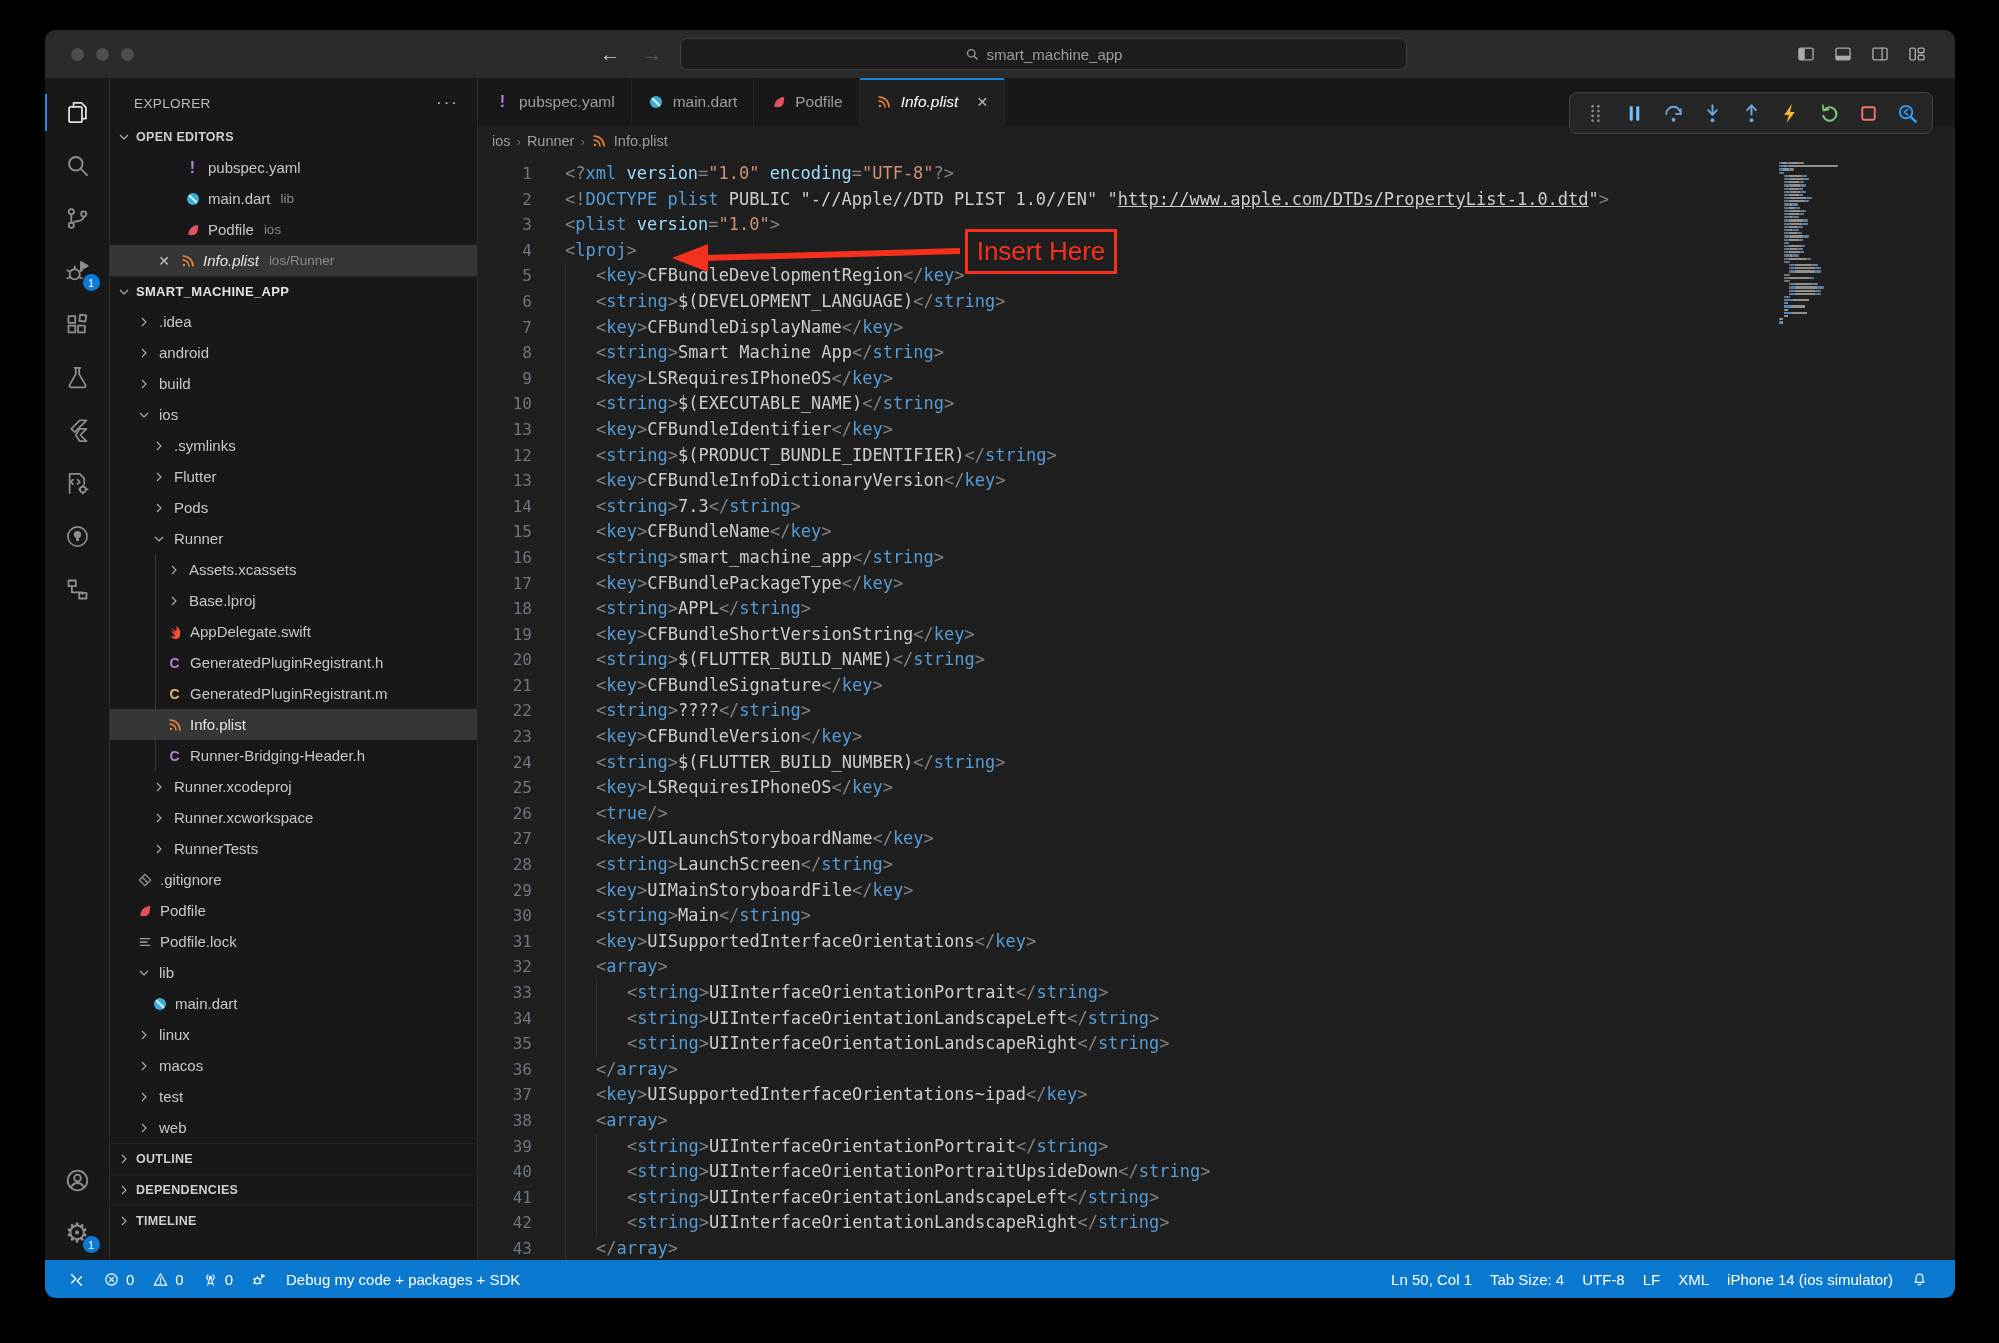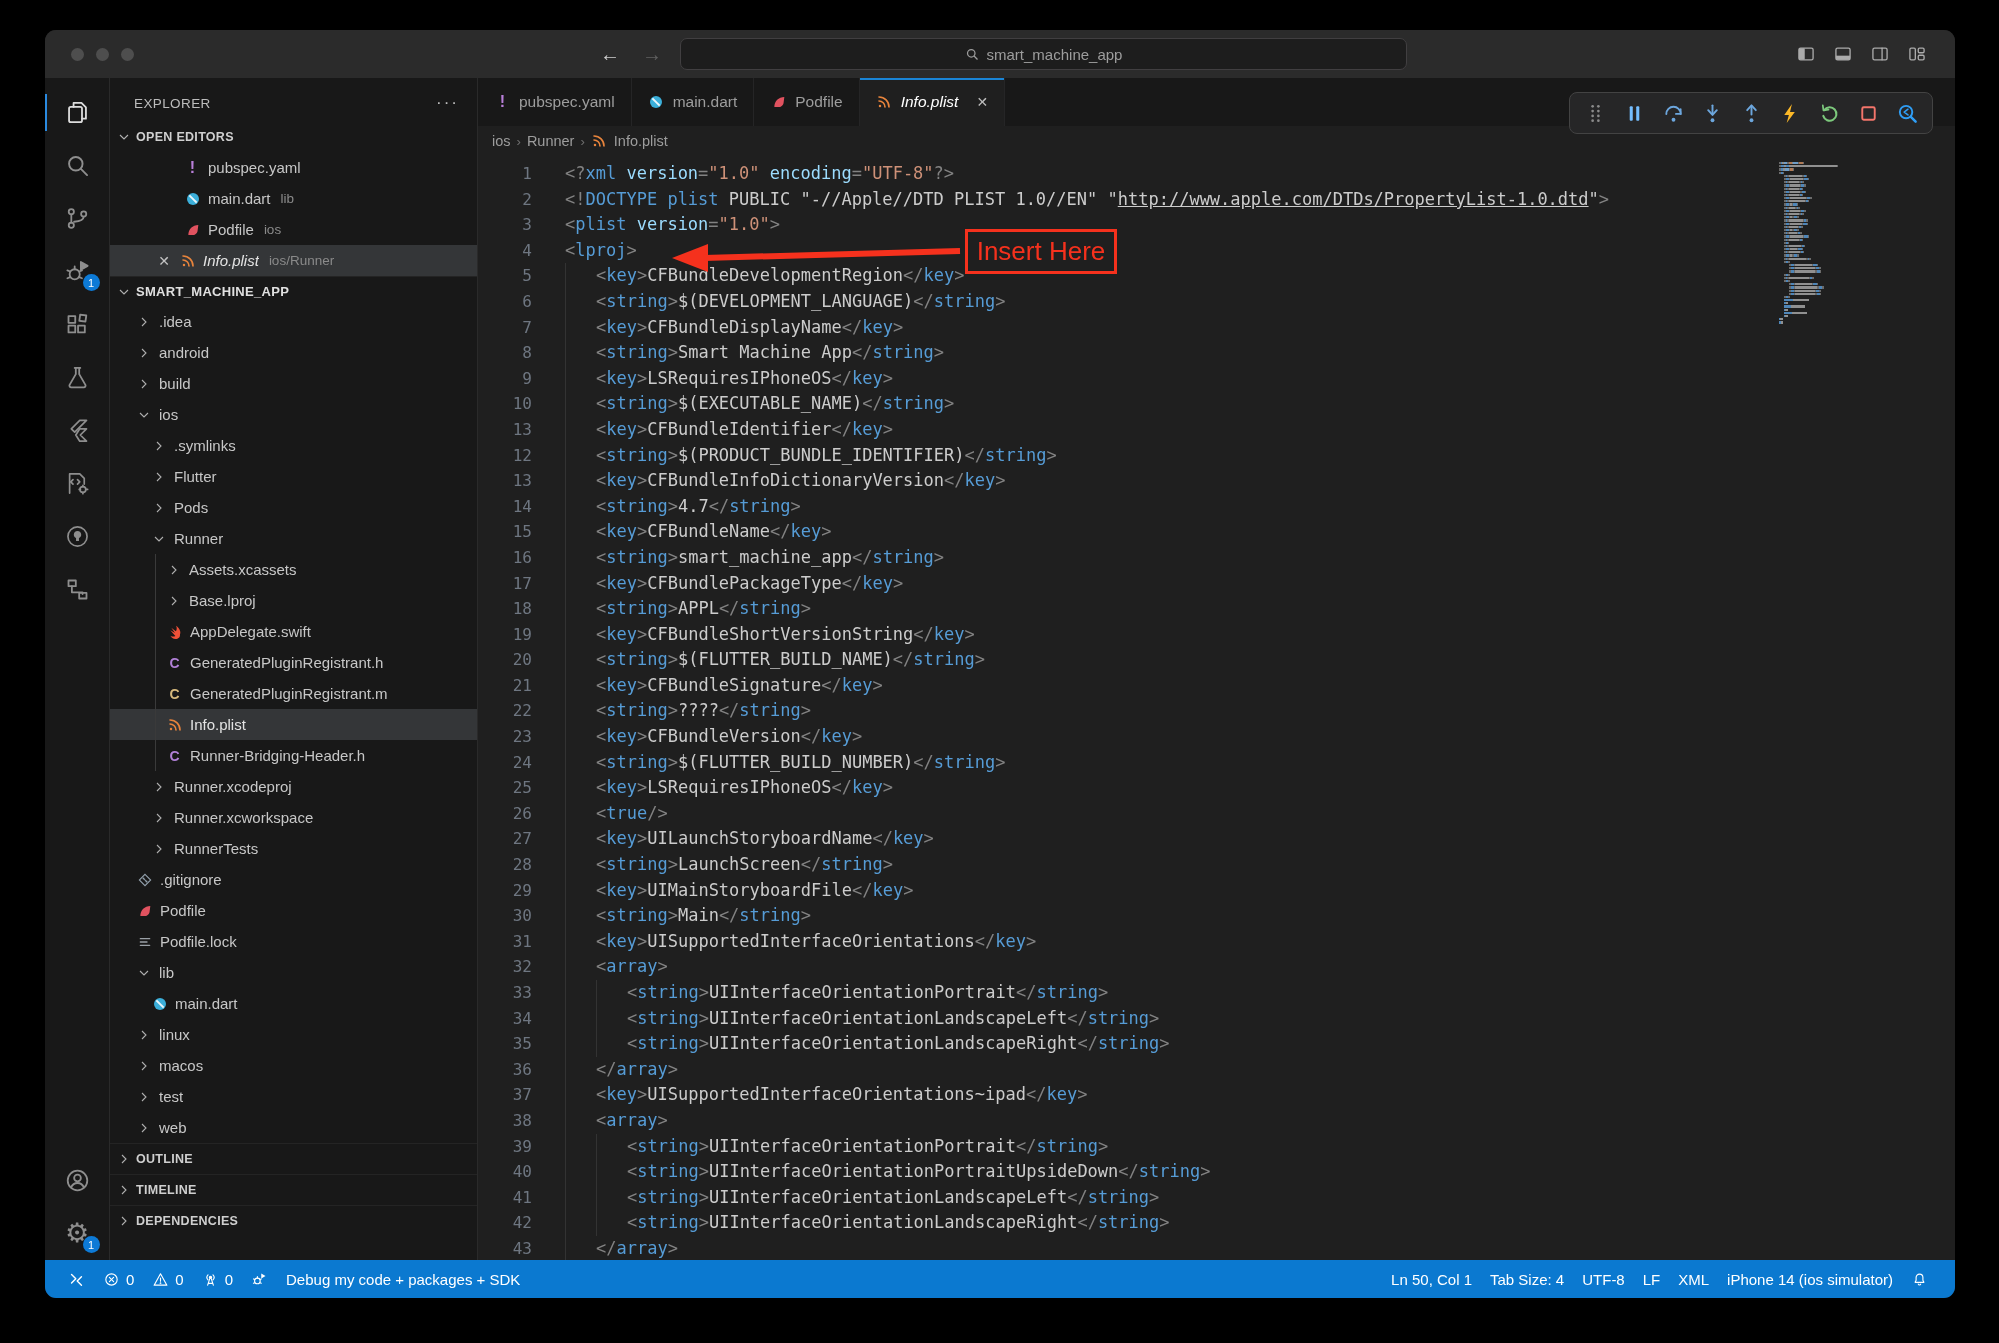--- a/index.html
+++ b/index.html
@@ -455,27 +455,27 @@
           <div class="sec-header bordered" style="height: 31px;">
             <svg class="chev" viewBox="0 0 24 24">
               <polyline points="9,6 15,12 9,18"></polyline>
             </svg>
             <span>OUTLINE</span>
           </div>
           <div class="sec-header bordered" style="height: 31px;">
             <svg class="chev" viewBox="0 0 24 24">
               <polyline points="9,6 15,12 9,18"></polyline>
             </svg>
+            <span>DEPENDENCIES</span>
+          </div>
+          <div class="sec-header bordered" style="height: 31px;">
+            <svg class="chev" viewBox="0 0 24 24">
+              <polyline points="9,6 15,12 9,18"></polyline>
+            </svg>
             <span>TIMELINE</span>
-          </div>
-          <div class="sec-header bordered" style="height: 31px;">
-            <svg class="chev" viewBox="0 0 24 24">
-              <polyline points="9,6 15,12 9,18"></polyline>
-            </svg>
-            <span>DEPENDENCIES</span>
           </div>
         </div>
     </div>
 
     <div class="editor">
       <div class="tabsbar" id="tabsbar">
           <div class="tab">
             <span class="fi yaml">!</span>
             <span class="">pubspec.yaml</span>
           </div>
@@ -598,21 +598,21 @@
             <div class="cl"><span class="ln">4</span><span class="lc"><span class="tk-p">&lt;</span><span class="tk-t">lproj</span><span class="tk-p">&gt;</span></span></div>
             <div class="cl"><span class="ln">5</span><span class="lc"><span class="ind"></span><span class="tk-p">&lt;</span><span class="tk-t">key</span><span class="tk-p">&gt;</span><span class="tk-x">CFBundleDevelopmentRegion</span><span class="tk-p">&lt;/</span><span class="tk-t">key</span><span class="tk-p">&gt;</span></span></div>
             <div class="cl"><span class="ln">6</span><span class="lc"><span class="ind"></span><span class="tk-p">&lt;</span><span class="tk-t">string</span><span class="tk-p">&gt;</span><span class="tk-x">$(DEVELOPMENT_LANGUAGE)</span><span class="tk-p">&lt;/</span><span class="tk-t">string</span><span class="tk-p">&gt;</span></span></div>
             <div class="cl"><span class="ln">7</span><span class="lc"><span class="ind"></span><span class="tk-p">&lt;</span><span class="tk-t">key</span><span class="tk-p">&gt;</span><span class="tk-x">CFBundleDisplayName</span><span class="tk-p">&lt;/</span><span class="tk-t">key</span><span class="tk-p">&gt;</span></span></div>
             <div class="cl"><span class="ln">8</span><span class="lc"><span class="ind"></span><span class="tk-p">&lt;</span><span class="tk-t">string</span><span class="tk-p">&gt;</span><span class="tk-x">Smart Machine App</span><span class="tk-p">&lt;/</span><span class="tk-t">string</span><span class="tk-p">&gt;</span></span></div>
             <div class="cl"><span class="ln">9</span><span class="lc"><span class="ind"></span><span class="tk-p">&lt;</span><span class="tk-t">key</span><span class="tk-p">&gt;</span><span class="tk-x">LSRequiresIPhoneOS</span><span class="tk-p">&lt;/</span><span class="tk-t">key</span><span class="tk-p">&gt;</span></span></div>
             <div class="cl"><span class="ln">10</span><span class="lc"><span class="ind"></span><span class="tk-p">&lt;</span><span class="tk-t">string</span><span class="tk-p">&gt;</span><span class="tk-x">$(EXECUTABLE_NAME)</span><span class="tk-p">&lt;/</span><span class="tk-t">string</span><span class="tk-p">&gt;</span></span></div>
             <div class="cl"><span class="ln">13</span><span class="lc"><span class="ind"></span><span class="tk-p">&lt;</span><span class="tk-t">key</span><span class="tk-p">&gt;</span><span class="tk-x">CFBundleIdentifier</span><span class="tk-p">&lt;/</span><span class="tk-t">key</span><span class="tk-p">&gt;</span></span></div>
             <div class="cl"><span class="ln">12</span><span class="lc"><span class="ind"></span><span class="tk-p">&lt;</span><span class="tk-t">string</span><span class="tk-p">&gt;</span><span class="tk-x">$(PRODUCT_BUNDLE_IDENTIFIER)</span><span class="tk-p">&lt;/</span><span class="tk-t">string</span><span class="tk-p">&gt;</span></span></div>
             <div class="cl"><span class="ln">13</span><span class="lc"><span class="ind"></span><span class="tk-p">&lt;</span><span class="tk-t">key</span><span class="tk-p">&gt;</span><span class="tk-x">CFBundleInfoDictionaryVersion</span><span class="tk-p">&lt;/</span><span class="tk-t">key</span><span class="tk-p">&gt;</span></span></div>
-            <div class="cl"><span class="ln">14</span><span class="lc"><span class="ind"></span><span class="tk-p">&lt;</span><span class="tk-t">string</span><span class="tk-p">&gt;</span><span class="tk-x">4.7</span><span class="tk-p">&lt;/</span><span class="tk-t">string</span><span class="tk-p">&gt;</span></span></div>
+            <div class="cl"><span class="ln">14</span><span class="lc"><span class="ind"></span><span class="tk-p">&lt;</span><span class="tk-t">string</span><span class="tk-p">&gt;</span><span class="tk-x">7.3</span><span class="tk-p">&lt;/</span><span class="tk-t">string</span><span class="tk-p">&gt;</span></span></div>
             <div class="cl"><span class="ln">15</span><span class="lc"><span class="ind"></span><span class="tk-p">&lt;</span><span class="tk-t">key</span><span class="tk-p">&gt;</span><span class="tk-x">CFBundleName</span><span class="tk-p">&lt;/</span><span class="tk-t">key</span><span class="tk-p">&gt;</span></span></div>
             <div class="cl"><span class="ln">16</span><span class="lc"><span class="ind"></span><span class="tk-p">&lt;</span><span class="tk-t">string</span><span class="tk-p">&gt;</span><span class="tk-x">smart_machine_app</span><span class="tk-p">&lt;/</span><span class="tk-t">string</span><span class="tk-p">&gt;</span></span></div>
             <div class="cl"><span class="ln">17</span><span class="lc"><span class="ind"></span><span class="tk-p">&lt;</span><span class="tk-t">key</span><span class="tk-p">&gt;</span><span class="tk-x">CFBundlePackageType</span><span class="tk-p">&lt;/</span><span class="tk-t">key</span><span class="tk-p">&gt;</span></span></div>
             <div class="cl"><span class="ln">18</span><span class="lc"><span class="ind"></span><span class="tk-p">&lt;</span><span class="tk-t">string</span><span class="tk-p">&gt;</span><span class="tk-x">APPL</span><span class="tk-p">&lt;/</span><span class="tk-t">string</span><span class="tk-p">&gt;</span></span></div>
             <div class="cl"><span class="ln">19</span><span class="lc"><span class="ind"></span><span class="tk-p">&lt;</span><span class="tk-t">key</span><span class="tk-p">&gt;</span><span class="tk-x">CFBundleShortVersionString</span><span class="tk-p">&lt;/</span><span class="tk-t">key</span><span class="tk-p">&gt;</span></span></div>
             <div class="cl"><span class="ln">20</span><span class="lc"><span class="ind"></span><span class="tk-p">&lt;</span><span class="tk-t">string</span><span class="tk-p">&gt;</span><span class="tk-x">$(FLUTTER_BUILD_NAME)</span><span class="tk-p">&lt;/</span><span class="tk-t">string</span><span class="tk-p">&gt;</span></span></div>
             <div class="cl"><span class="ln">21</span><span class="lc"><span class="ind"></span><span class="tk-p">&lt;</span><span class="tk-t">key</span><span class="tk-p">&gt;</span><span class="tk-x">CFBundleSignature</span><span class="tk-p">&lt;/</span><span class="tk-t">key</span><span class="tk-p">&gt;</span></span></div>
             <div class="cl"><span class="ln">22</span><span class="lc"><span class="ind"></span><span class="tk-p">&lt;</span><span class="tk-t">string</span><span class="tk-p">&gt;</span><span class="tk-x">????</span><span class="tk-p">&lt;/</span><span class="tk-t">string</span><span class="tk-p">&gt;</span></span></div>
             <div class="cl"><span class="ln">23</span><span class="lc"><span class="ind"></span><span class="tk-p">&lt;</span><span class="tk-t">key</span><span class="tk-p">&gt;</span><span class="tk-x">CFBundleVersion</span><span class="tk-p">&lt;/</span><span class="tk-t">key</span><span class="tk-p">&gt;</span></span></div>
             <div class="cl"><span class="ln">24</span><span class="lc"><span class="ind"></span><span class="tk-p">&lt;</span><span class="tk-t">string</span><span class="tk-p">&gt;</span><span class="tk-x">$(FLUTTER_BUILD_NUMBER)</span><span class="tk-p">&lt;/</span><span class="tk-t">string</span><span class="tk-p">&gt;</span></span></div>

